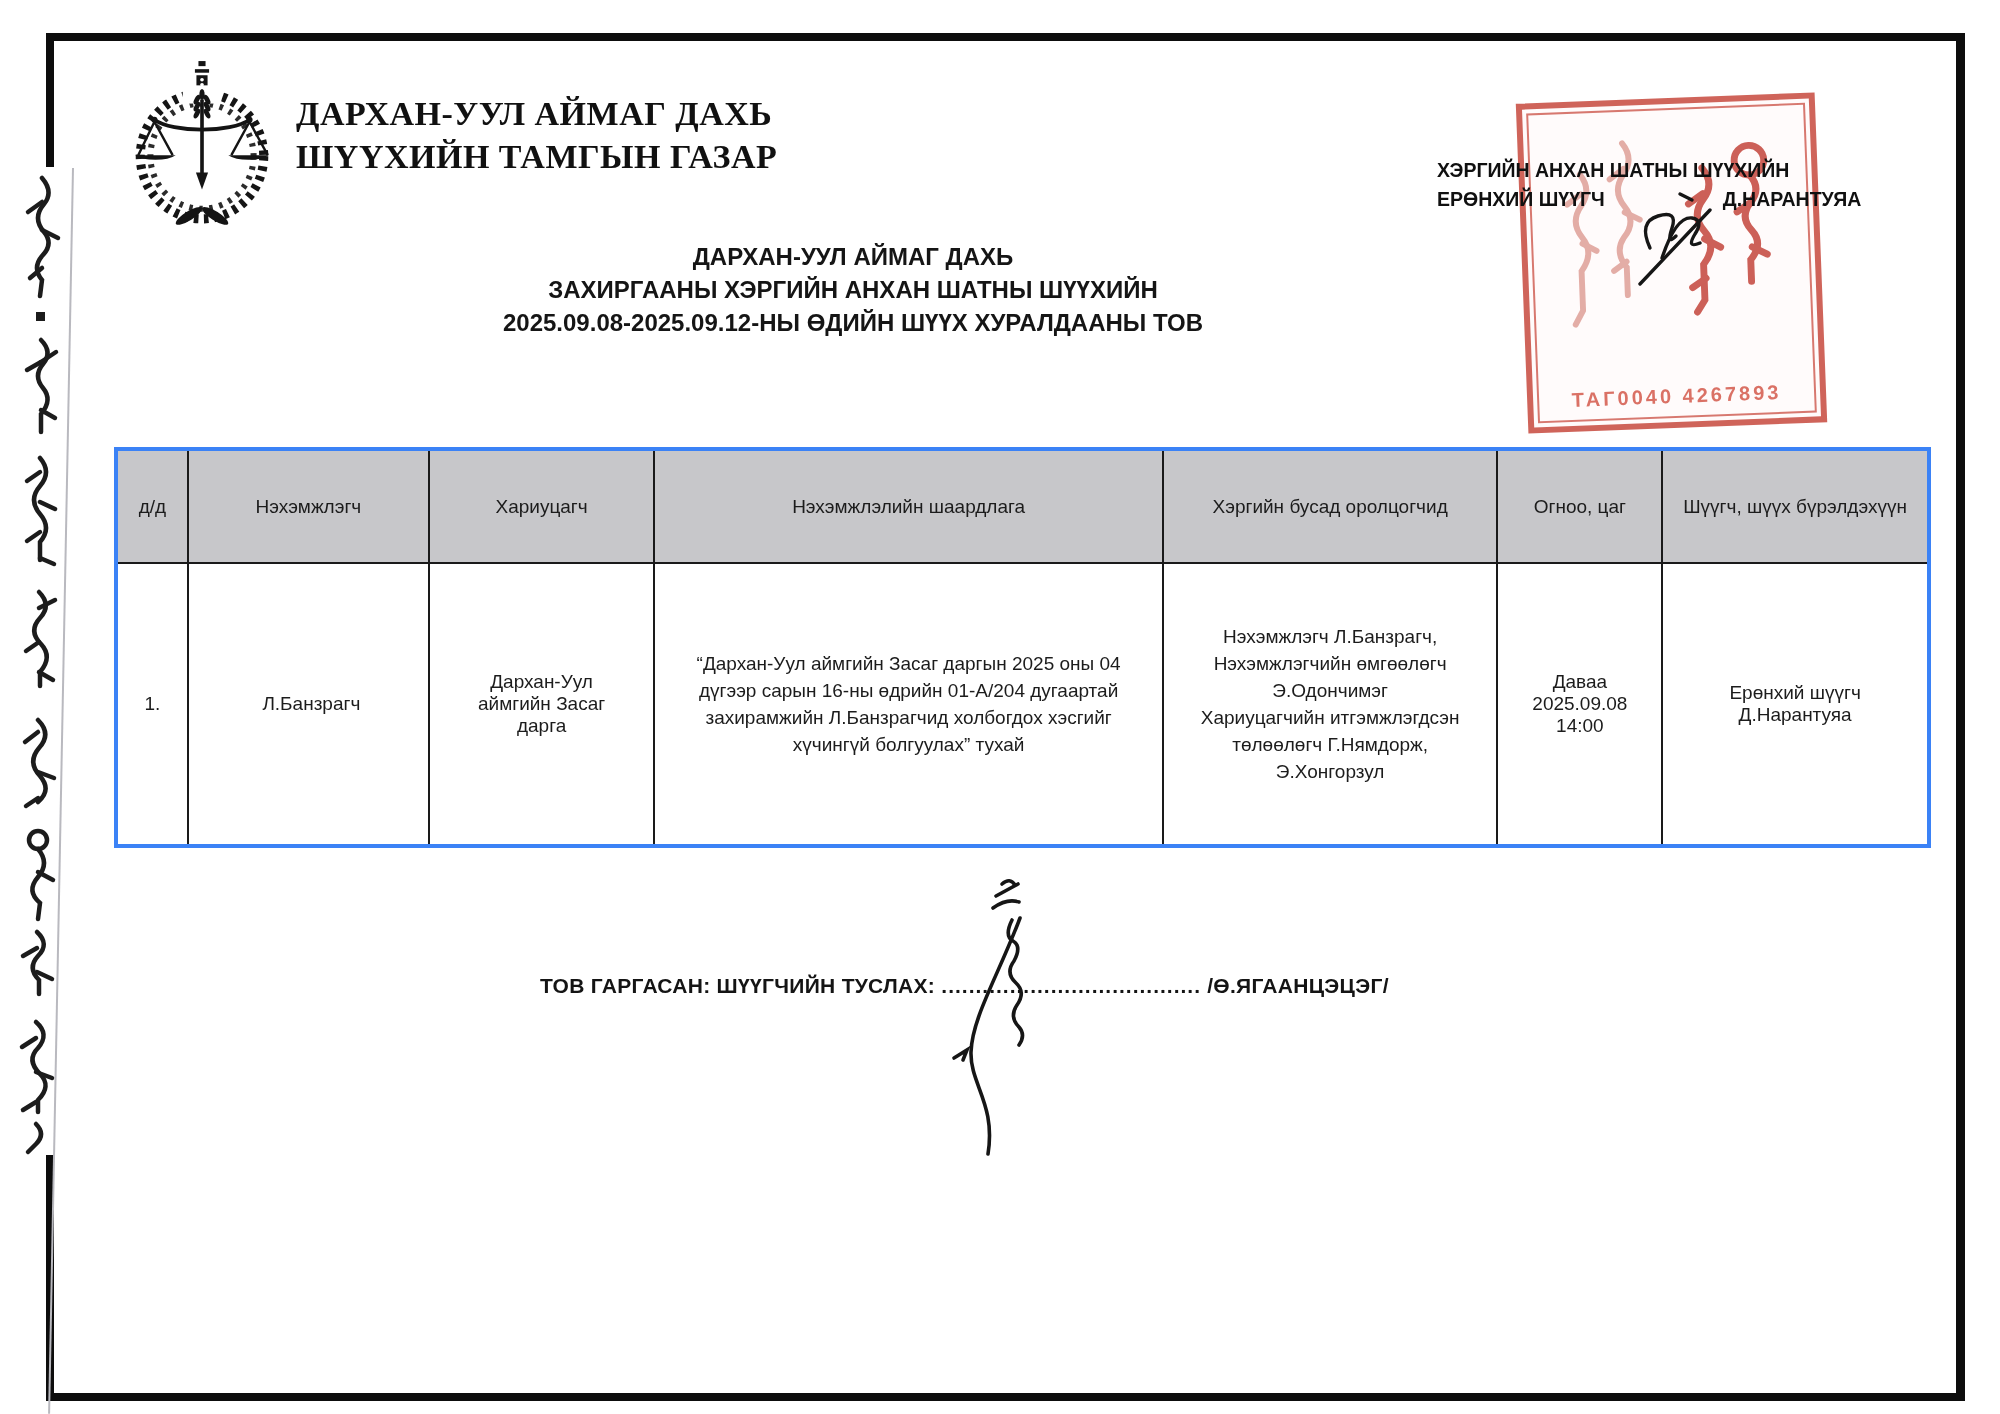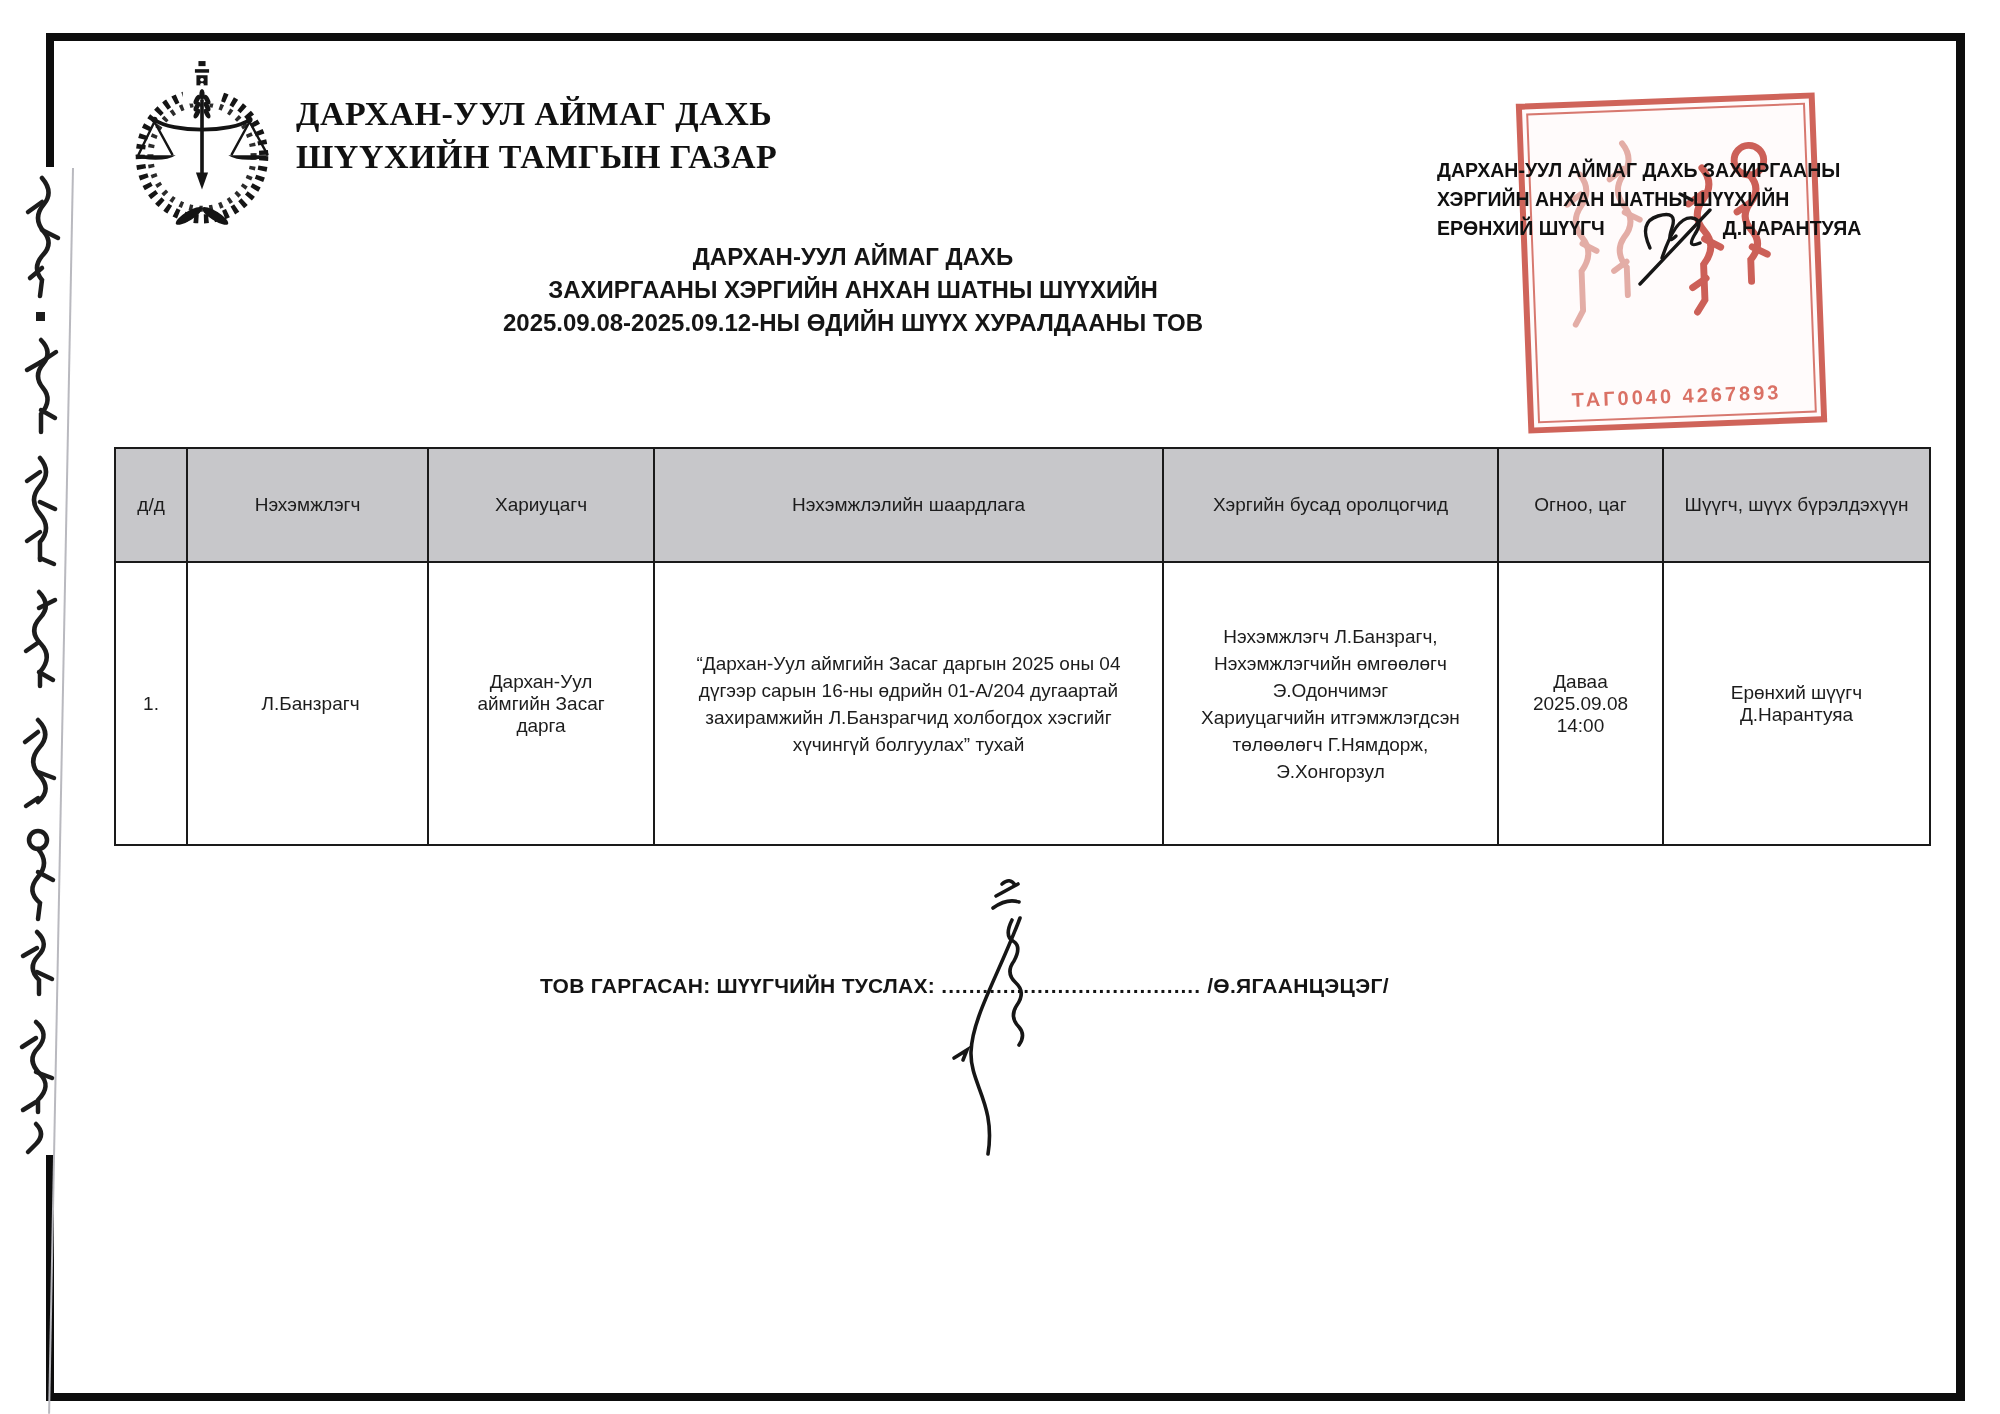--- a/index.html
+++ b/index.html
@@ -52,21 +52,21 @@
   .sig-stamp{position:absolute;left:1630px;top:186px;width:96px;height:106px;z-index:5;}
   
   table.schedule{
     position:absolute;left:114px;top:447px;width:1817px;
     border-collapse:collapse;table-layout:fixed;
     font-size:19px;color:#1c1c1c;
   }
   table.schedule th,table.schedule td{
     border:2px solid #1a1a1a;vertical-align:middle;text-align:center;padding:6px 8px;
   }
-  table.schedule{border:2px solid #3b82f6;}
+  table.schedule{border:4px solid #3b82f6;}
   table.schedule thead tr{height:114px;}
   table.schedule tbody tr{height:283px;}
   table.schedule th{
     background:#c7c7ca;font-weight:normal;font-size:19px;
     background-image:radial-gradient(#bdbdc2 12%, transparent 13%);
     background-size:4px 4px;
   }
   .cell-left{text-align:right;padding-left:14px !important;}
   .pre{white-space:pre-line;}
   .claim-cell{line-height:27px;padding:7px 14px !important;}
@@ -183,21 +183,20 @@
       <circle cx="220" cy="52" r="15"></circle>
       <path d="M220,67 q12,14 0,28 q-12,14 0,28 q12,14 -2,30 l0,22"></path>
       <path d="M220,95 l-14,9"></path>
         <path d="M220,140 l15,8"></path>
     </g>
   </svg>
   <div class="stamp-code">ТАГ0040 4267893</div>
 </div>
 
 <div class="stamp-overlay">
-  <div>ДАРХАН-УУЛ АЙМАГ ДАХЬ ЗАХИРГААНЫ</div>
   <div>ХЭРГИЙН АНХАН ШАТНЫ ШҮҮХИЙН</div>
   <div class="line3">
     <span>ЕРӨНХИЙ ШҮҮГЧ</span>
     <span class="gap"></span>
     <span>Д.НАРАНТУЯА</span>
   </div>
 </div>
 
 <svg class="sig-stamp" viewBox="0 0 96 106">
   <g fill="none" stroke="#161616" stroke-width="3.4" stroke-linecap="round">

